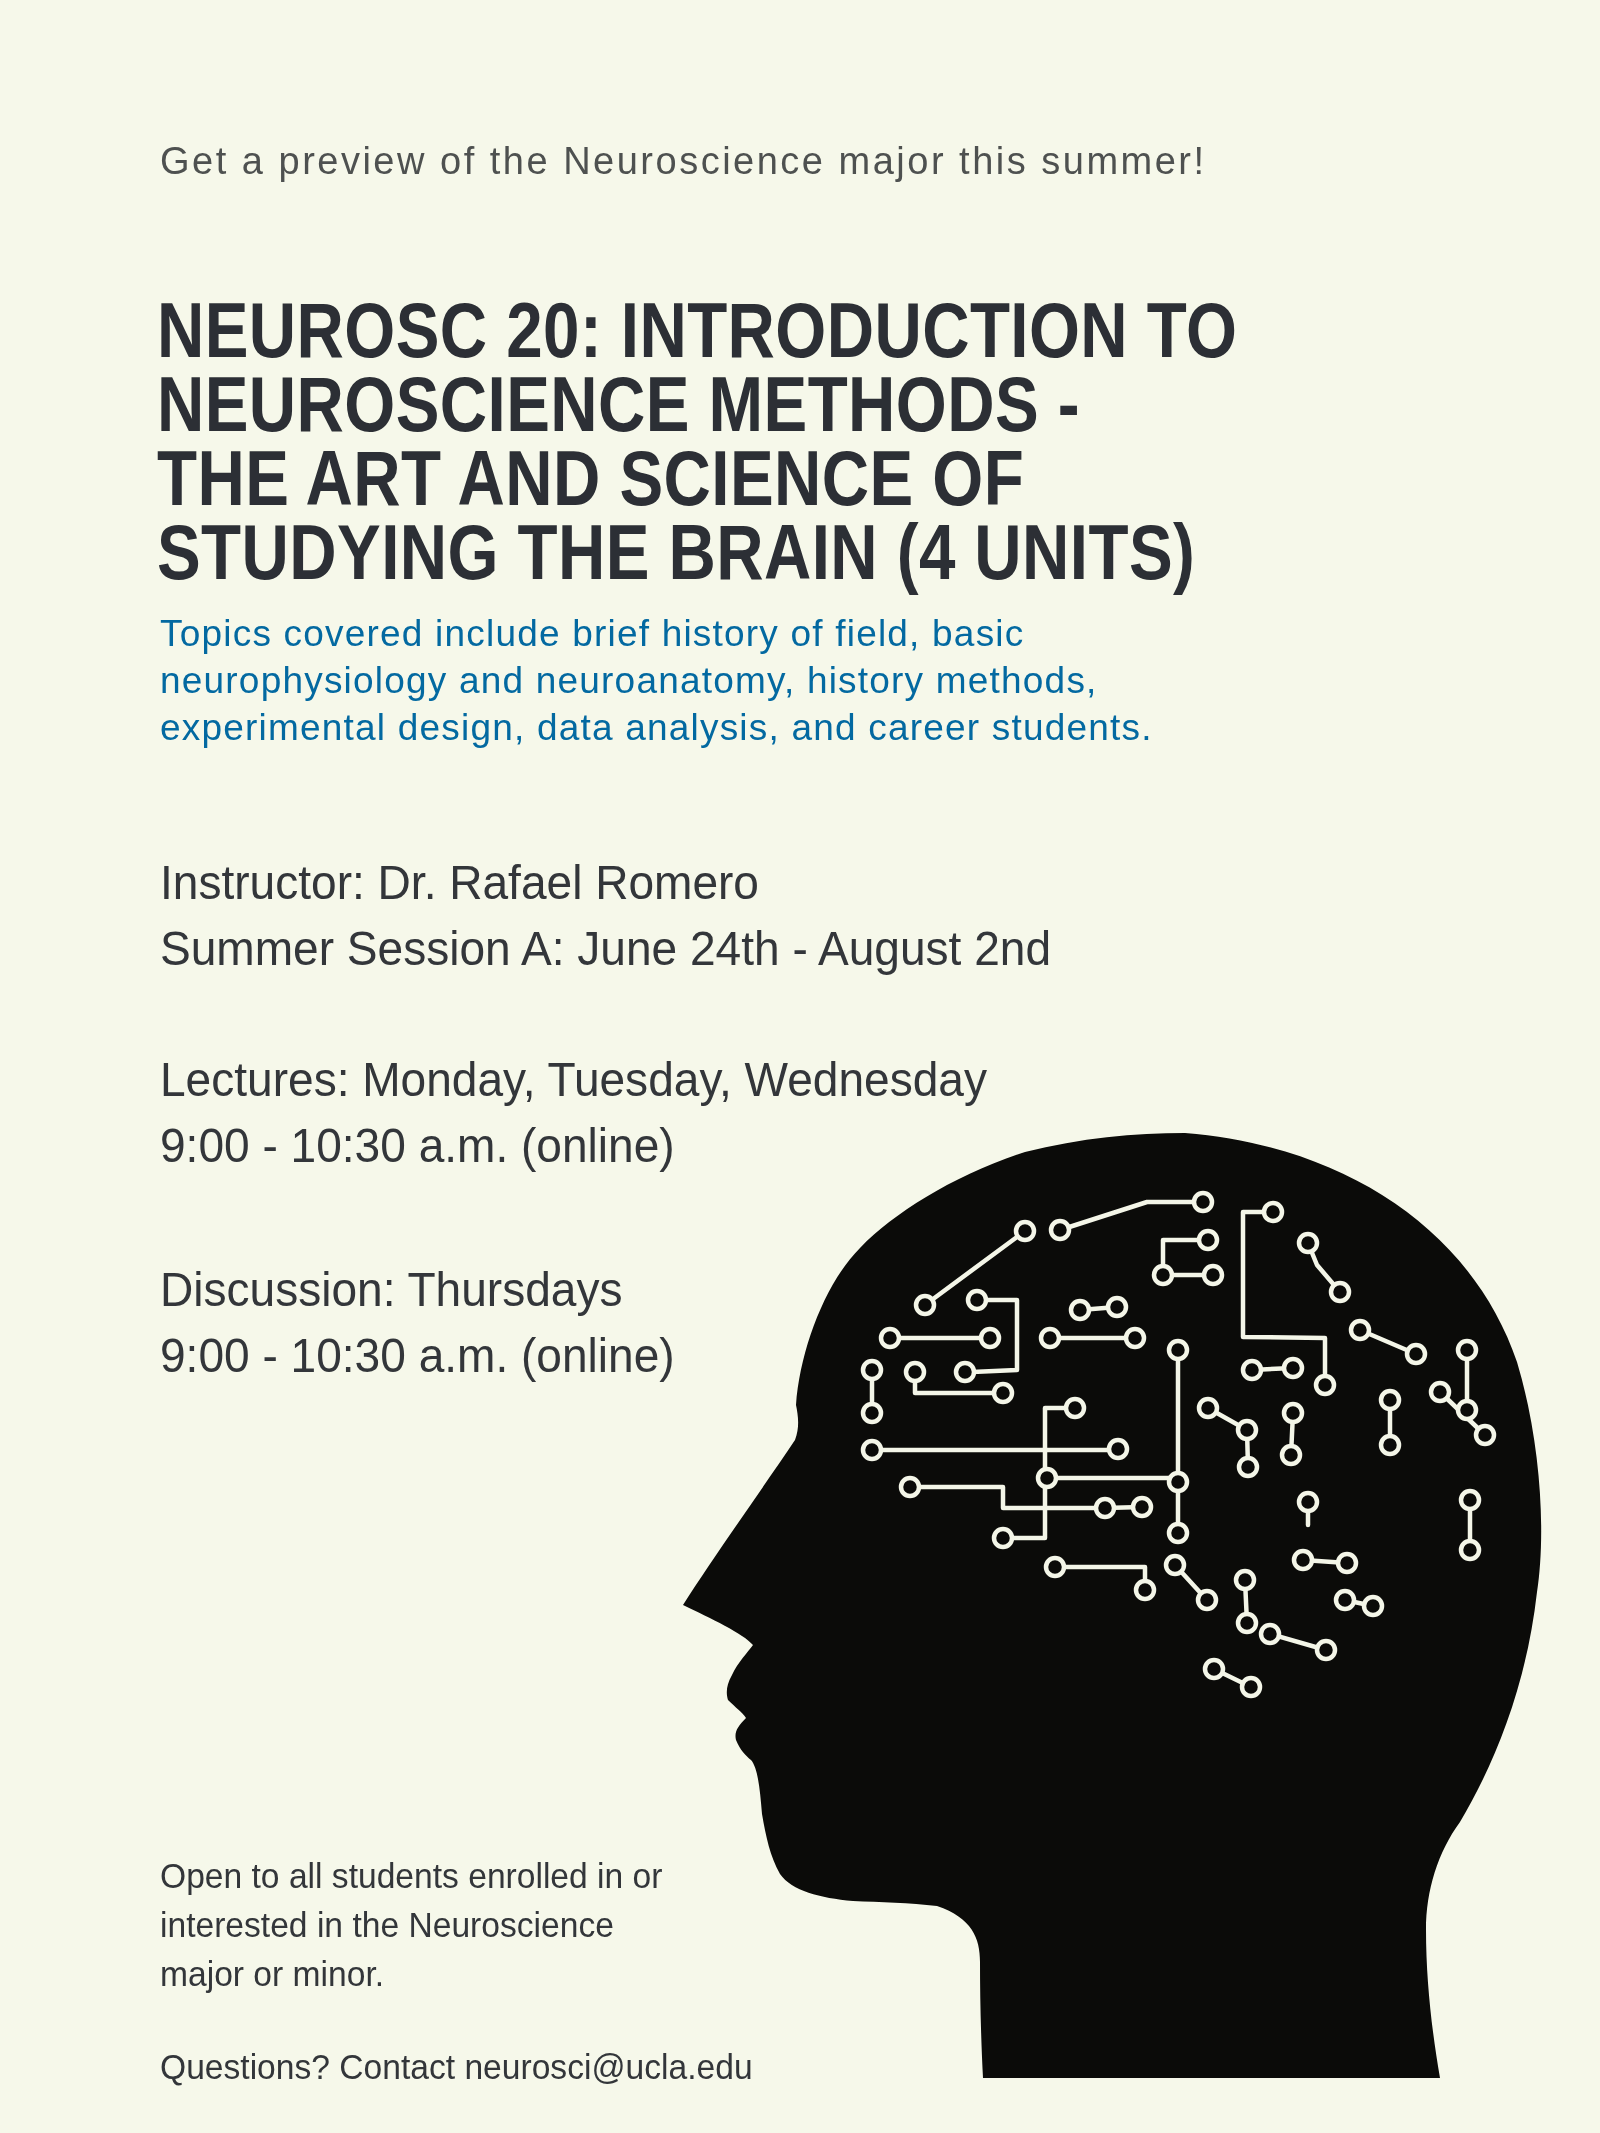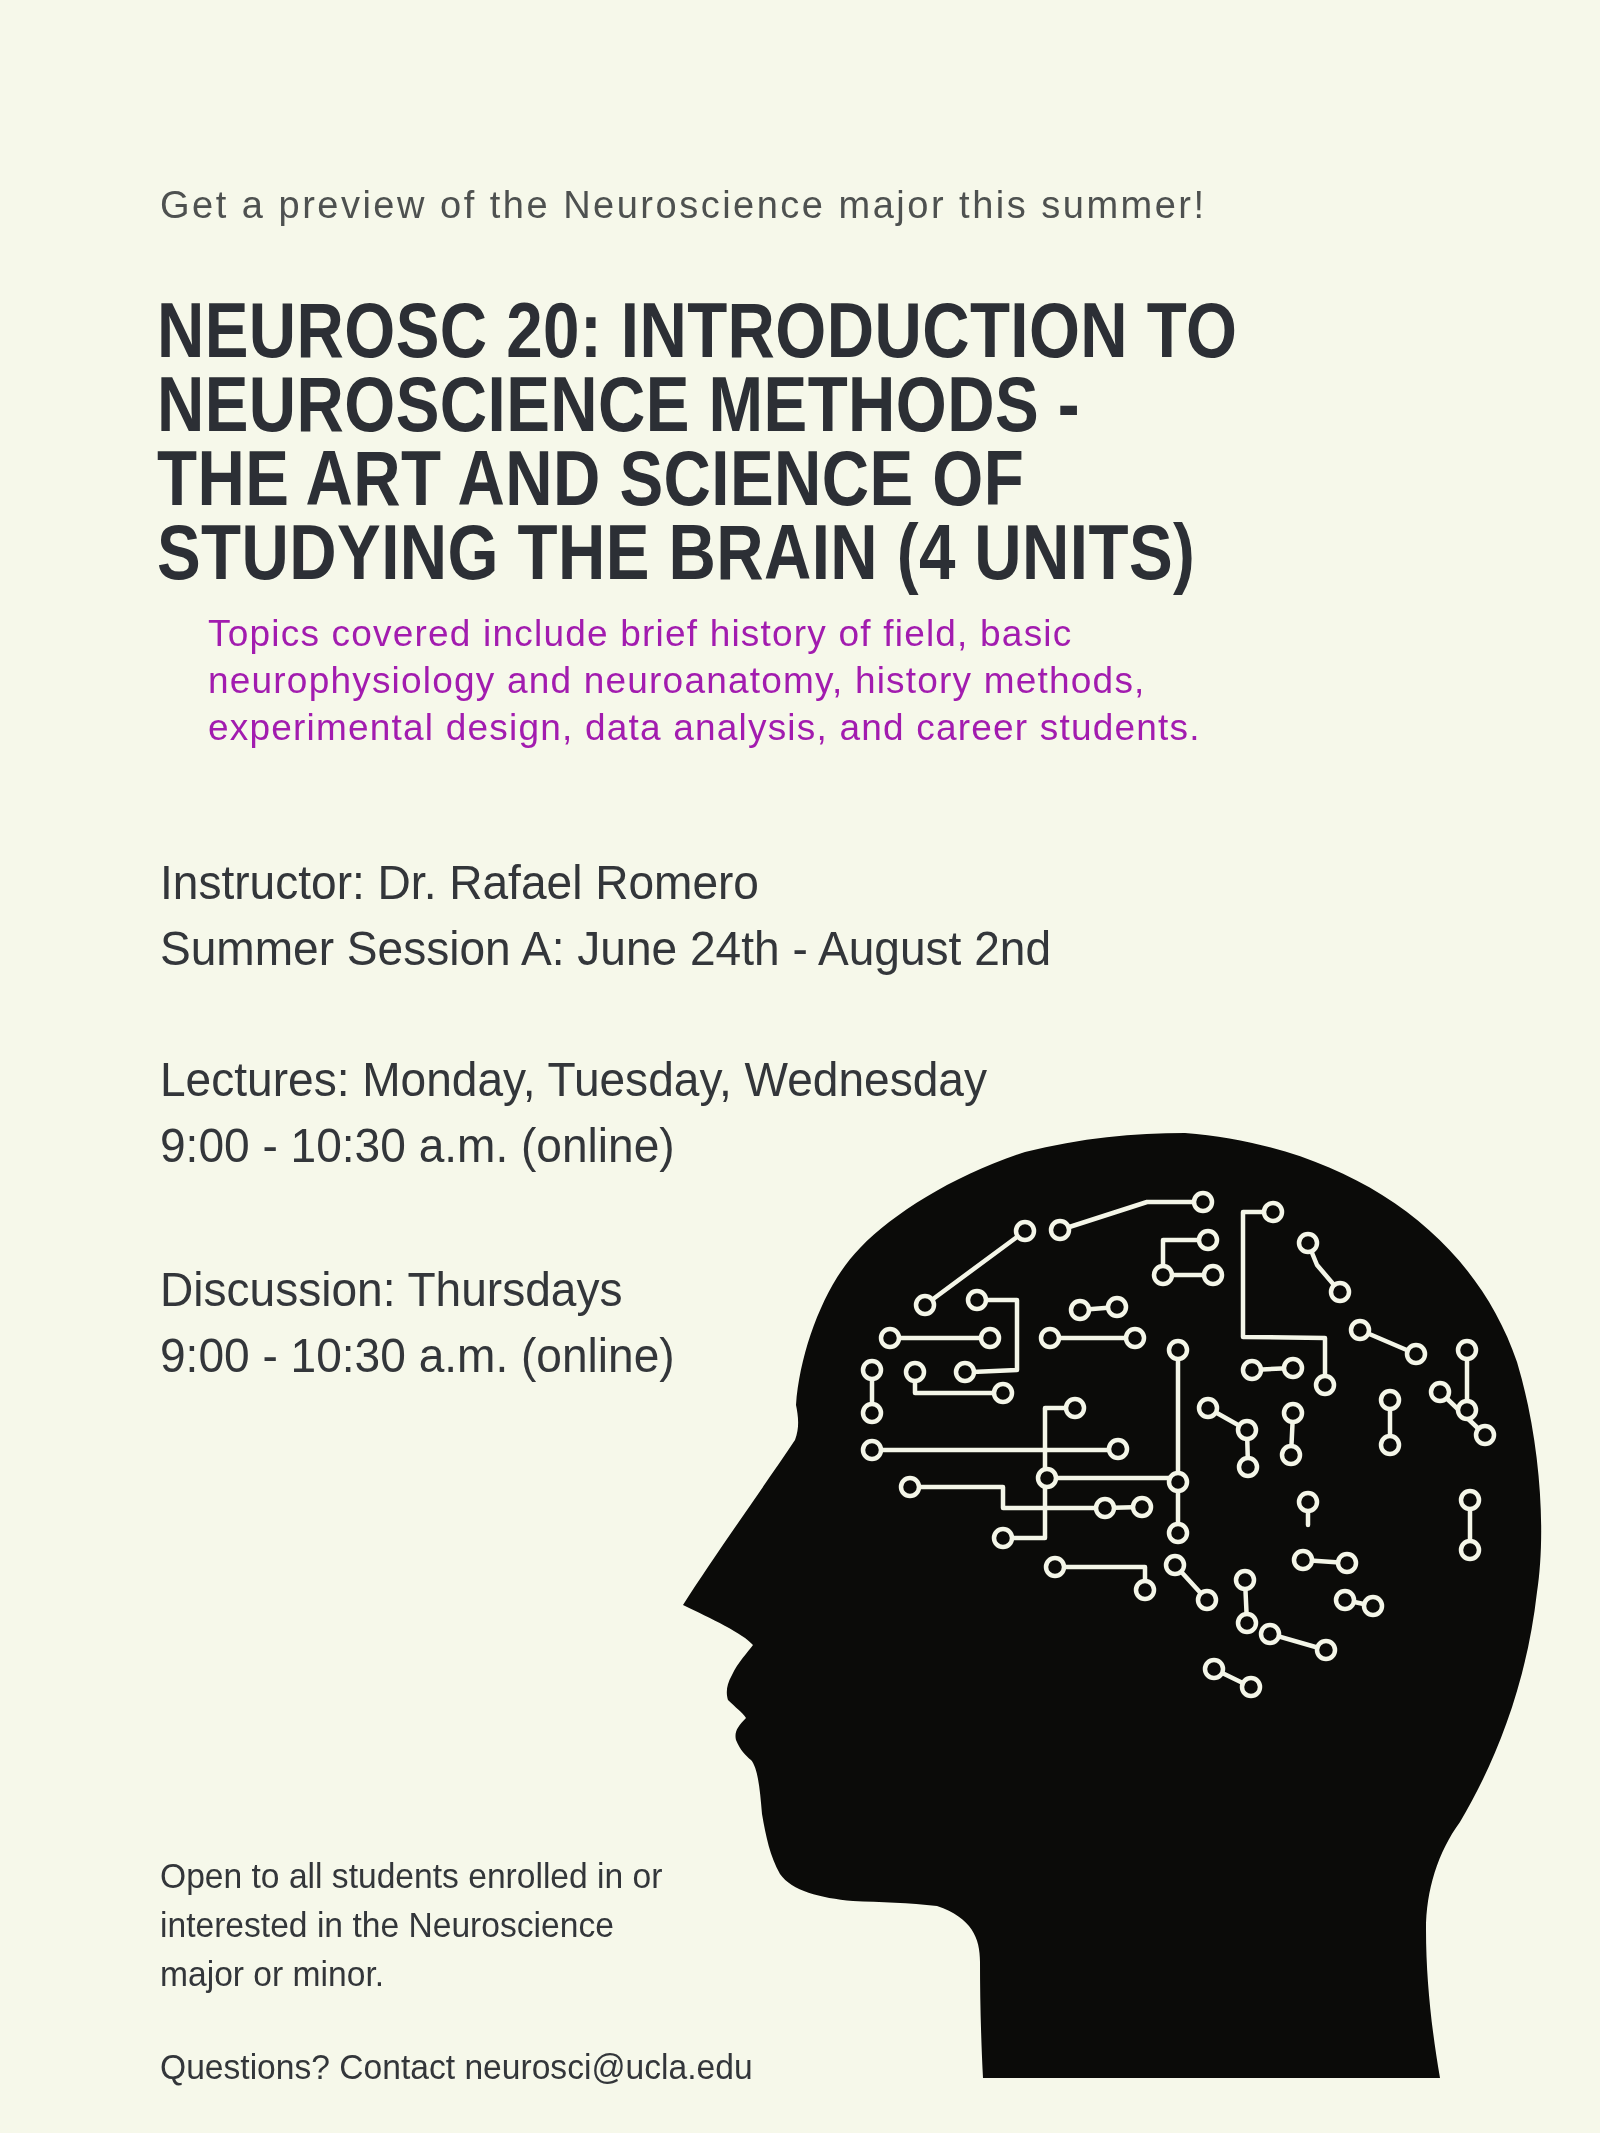--- a/index.html
+++ b/index.html
@@ -11,43 +11,41 @@
     font-family:"Liberation Sans",sans-serif;
   }
   .abs{position:absolute;}
   
   .tagline{
     left:160px;top:140px;
     font-size:38px;
     letter-spacing:2.5px;
     color:#4e5150;
     white-space:nowrap;
-    margin-top:44px;
   }
   
   .heading{
     left:157px;top:293px;
     transform:scaleX(0.84);
     transform-origin:left top;
     color:#2c2f35;
     font-weight:bold;
     font-size:78px;
     line-height:74px;
     letter-spacing:0.5px;
     white-space:nowrap;
   }
   
   .topics{
     left:160px;top:610px;
     font-size:37px;
     line-height:47px;
     letter-spacing:1.2px;
-    color:#a21caf;
-    white-space:nowrap;
-    margin-left:48px;
+    color:#0369a1;
+    white-space:nowrap;
   }
   
   .info{
     font-size:49px;
     line-height:66px;
     color:#33363a;
     transform:scaleX(0.94);
     transform-origin:left top;
     white-space:nowrap;
   }

